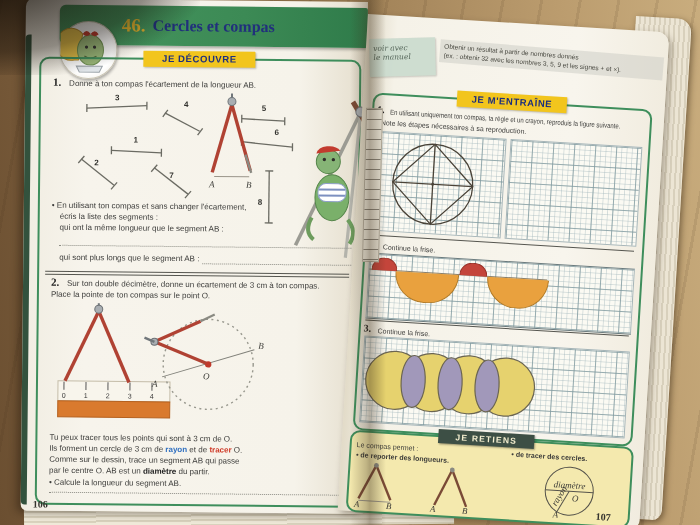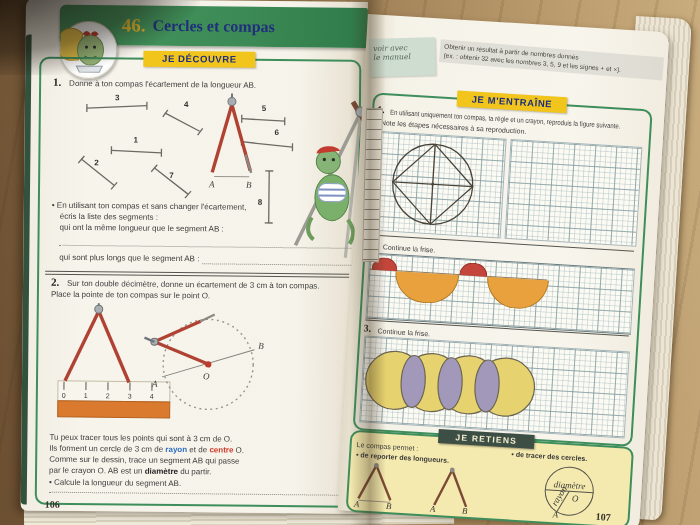--- a/index.html
+++ b/index.html
@@ -239,29 +239,29 @@
         <circle cx="104" cy="38" r="3.5" fill="#a9aeb2" stroke="#6b7074"></circle>
         <line x1="104" y1="38" x2="94" y2="34" stroke="#70767a" stroke-width="2.5"></line>
       </g>
       <text class="pt-label" x="102" y="83">A</text>
       <text class="pt-label" x="153" y="75">O</text>
       <text class="pt-label" x="208" y="44">B</text>
     </svg>
 
     <span class="abs t8" style="left:28px;top:434px;">Tu peux tracer tous les points qui sont à 3 cm de O.</span>
     <span class="abs t8" style="left:28px;top:445px;">
-      <span>Ils forment un cercle de 3 cm de </span><span class="w-rayon">rayon</span><span> et de </span><span class="w-centre">centre</span><span> O.</span>
+      <span>Ils forment un cercle de 3 cm de </span><span class="w-rayon">rayon</span><span> et de </span><span class="w-centre">tracer</span><span> O.</span>
     </span>
     <span class="abs t8" style="left:28px;top:456px;">Comme sur le dessin, trace un segment AB qui passe</span>
     <span class="abs t8" style="left:28px;top:467px;">
-      <span>par le crayon O. AB est un </span><span class="w-diam">diamètre</span><span> du partir.</span>
+      <span>par le centre O. AB est un </span><span class="w-diam">diamètre</span><span> du partir.</span>
     </span>
     <span class="abs t8" style="left:28px;top:479px;">• Calcule la longueur du segment AB.</span>
     <div class="abs dotted" style="left:28px;top:485px;width:296px;height:8px;"></div>
-    <span class="abs pgnum" style="left:24px;top:500px;">106</span>
+    <span class="abs pgnum" style="left:12px;top:500px;">106</span>
   </div>
 
   <div class="page right-page">
     <div class="abs sticky">
       <div class="hand">voir avec</div>
       <div class="hand">le manuel</div>
     </div>
     <div class="abs note-print">
       <div>Obtenir un résultat à partir de nombres donnés</div>
       <div>(ex. : obtenir 32 avec les nombres 3, 5, 9 et les signes + et ×).</div>

